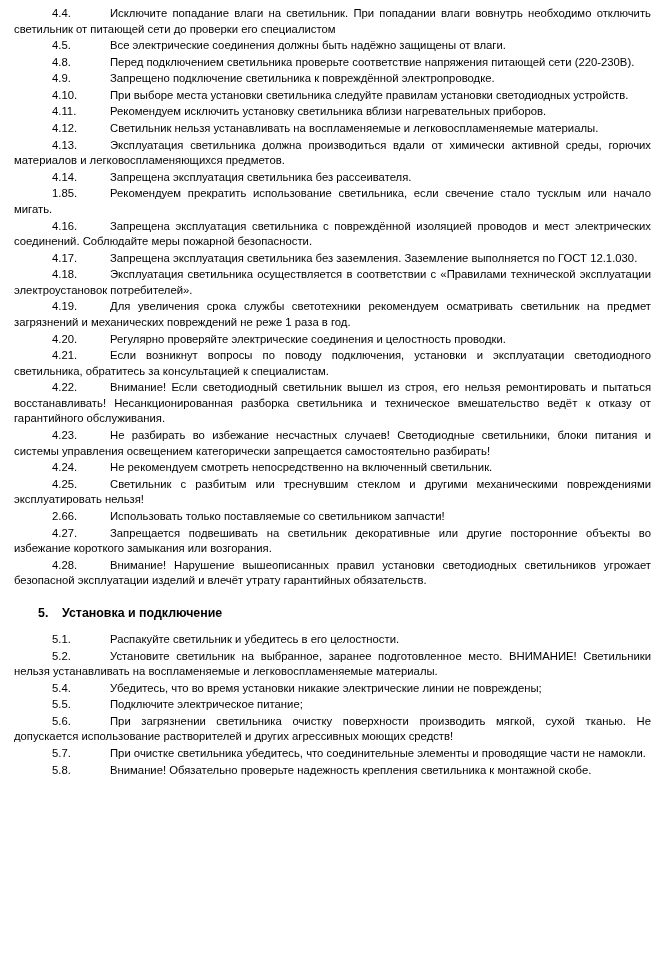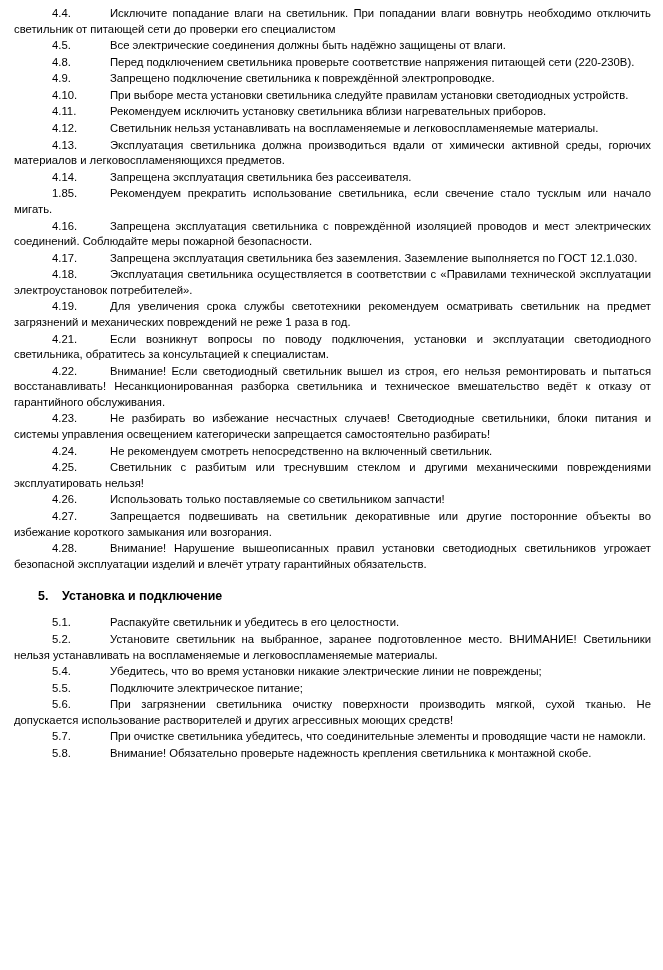--- a/index.html
+++ b/index.html
@@ -65,26 +65,27 @@
     <p class="clause"><span class="num">4.10.</span><span class="txt">При выборе места установки светильника следуйте правилам установки светодиодных устройств.</span></p>
     <p class="clause"><span class="num">4.11.</span><span class="txt">Рекомендуем исключить установку светильника вблизи нагревательных приборов.</span></p>
     <p class="clause"><span class="num">4.12.</span><span class="txt">Светильник нельзя устанавливать на воспламеняемые и легковоспламеняемые материалы.</span></p>
     <p class="clause"><span class="num">4.13.</span><span class="txt">Эксплуатация светильника должна производиться вдали от химически активной среды, горючих материалов и легковоспламеняющихся предметов.</span></p>
     <p class="clause"><span class="num">4.14.</span><span class="txt">Запрещена эксплуатация светильника без рассеивателя.</span></p>
     <p class="clause"><span class="num">1.85.</span><span class="txt">Рекомендуем прекратить использование светильника, если свечение стало тусклым или начало мигать.</span></p>
     <p class="clause"><span class="num">4.16.</span><span class="txt">Запрещена эксплуатация светильника с повреждённой изоляцией проводов и мест электрических соединений. Соблюдайте меры пожарной безопасности.</span></p>
     <p class="clause"><span class="num">4.17.</span><span class="txt">Запрещена эксплуатация светильника без заземления. Заземление выполняется по ГОСТ 12.1.030.</span></p>
     <p class="clause"><span class="num">4.18.</span><span class="txt">Эксплуатация светильника осуществляется в соответствии с «Правилами технической эксплуатации электроустановок потребителей».</span></p>
     <p class="clause"><span class="num">4.19.</span><span class="txt">Для увеличения срока службы светотехники рекомендуем осматривать светильник на предмет загрязнений и механических повреждений не реже 1 раза в год.</span></p>
+    <p class="clause"><span class="num">4.20.</span><span class="txt">Регулярно проверяйте электрические соединения и целостность проводки.</span></p>
     <p class="clause"><span class="num">4.21.</span><span class="txt">Если возникнут вопросы по поводу подключения, установки и эксплуатации светодиодного светильника, обратитесь за консультацией к специалистам.</span></p>
     <p class="clause"><span class="num">4.22.</span><span class="txt">Внимание! Если светодиодный светильник вышел из строя, его нельзя ремонтировать и пытаться восстанавливать! Несанкционированная разборка светильника и техническое вмешательство ведёт к отказу от гарантийного обслуживания.</span></p>
     <p class="clause"><span class="num">4.23.</span><span class="txt">Не разбирать во избежание несчастных случаев! Светодиодные светильники, блоки питания и системы управления освещением категорически запрещается самостоятельно разбирать!</span></p>
     <p class="clause"><span class="num">4.24.</span><span class="txt">Не рекомендуем смотреть непосредственно на включенный светильник.</span></p>
     <p class="clause"><span class="num">4.25.</span><span class="txt">Светильник с разбитым или треснувшим стеклом и другими механическими повреждениями эксплуатировать нельзя!</span></p>
-    <p class="clause"><span class="num">4.26.</span><span class="txt">Использовать только поставляемые со светильником запчасти!</span></p>
+    <p class="clause"><span class="num">2.66.</span><span class="txt">Использовать только поставляемые со светильником запчасти!</span></p>
     <p class="clause"><span class="num">4.27.</span><span class="txt">Запрещается подвешивать на светильник декоративные или другие посторонние объекты во избежание короткого замыкания или возгорания.</span></p>
     <p class="clause"><span class="num">4.28.</span><span class="txt">Внимание! Нарушение вышеописанных правил установки светодиодных светильников угрожает безопасной эксплуатации изделий и влечёт утрату гарантийных обязательств.</span></p>
   </div>
 
   <p class="section-head"><span class="s-num">5.</span><span class="s-title">Установка и подключение</span></p>
 
   <div>
     <p class="clause"><span class="num">5.1.</span><span class="txt">Распакуйте светильник и убедитесь в его целостности.</span></p>
     <p class="clause"><span class="num">5.2.</span><span class="txt">Установите светильник на выбранное, заранее подготовленное место. ВНИМАНИЕ! Светильники нельзя устанавливать на воспламеняемые и легковоспламеняемые материалы.</span></p>
     <p class="clause"><span class="num">5.4.</span><span class="txt">Убедитесь, что во время установки никакие электрические линии не повреждены;</span></p>

